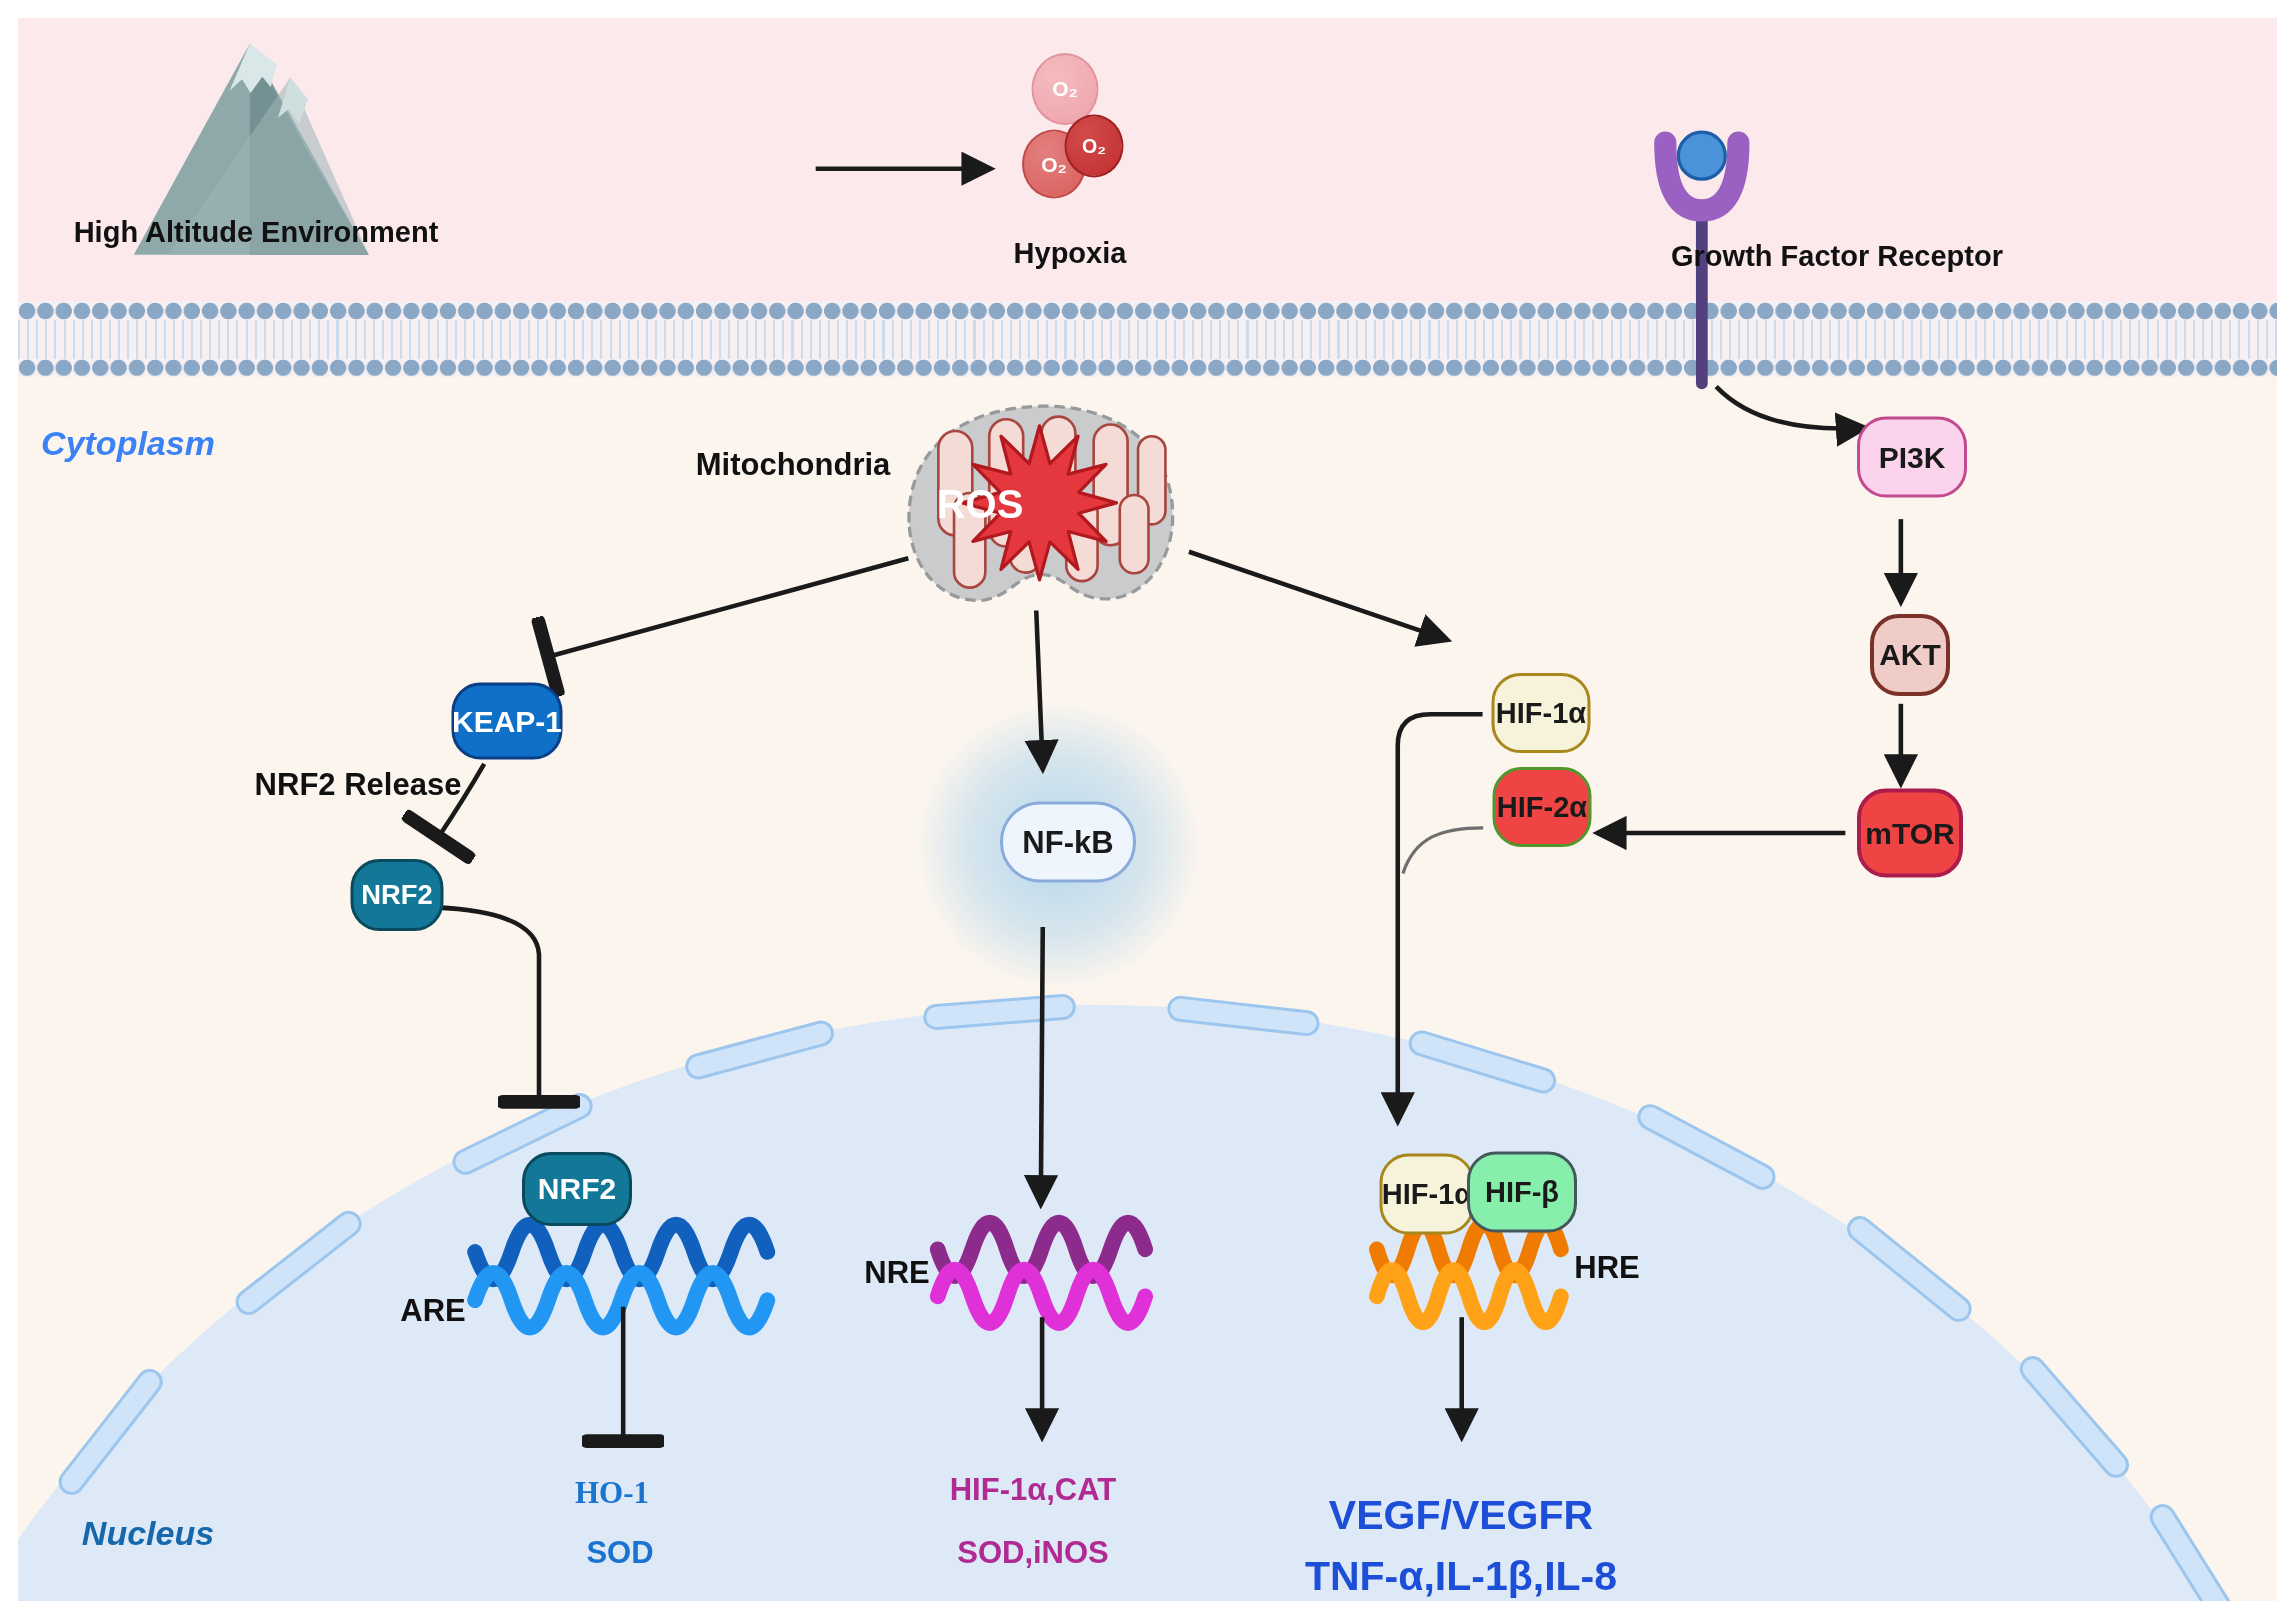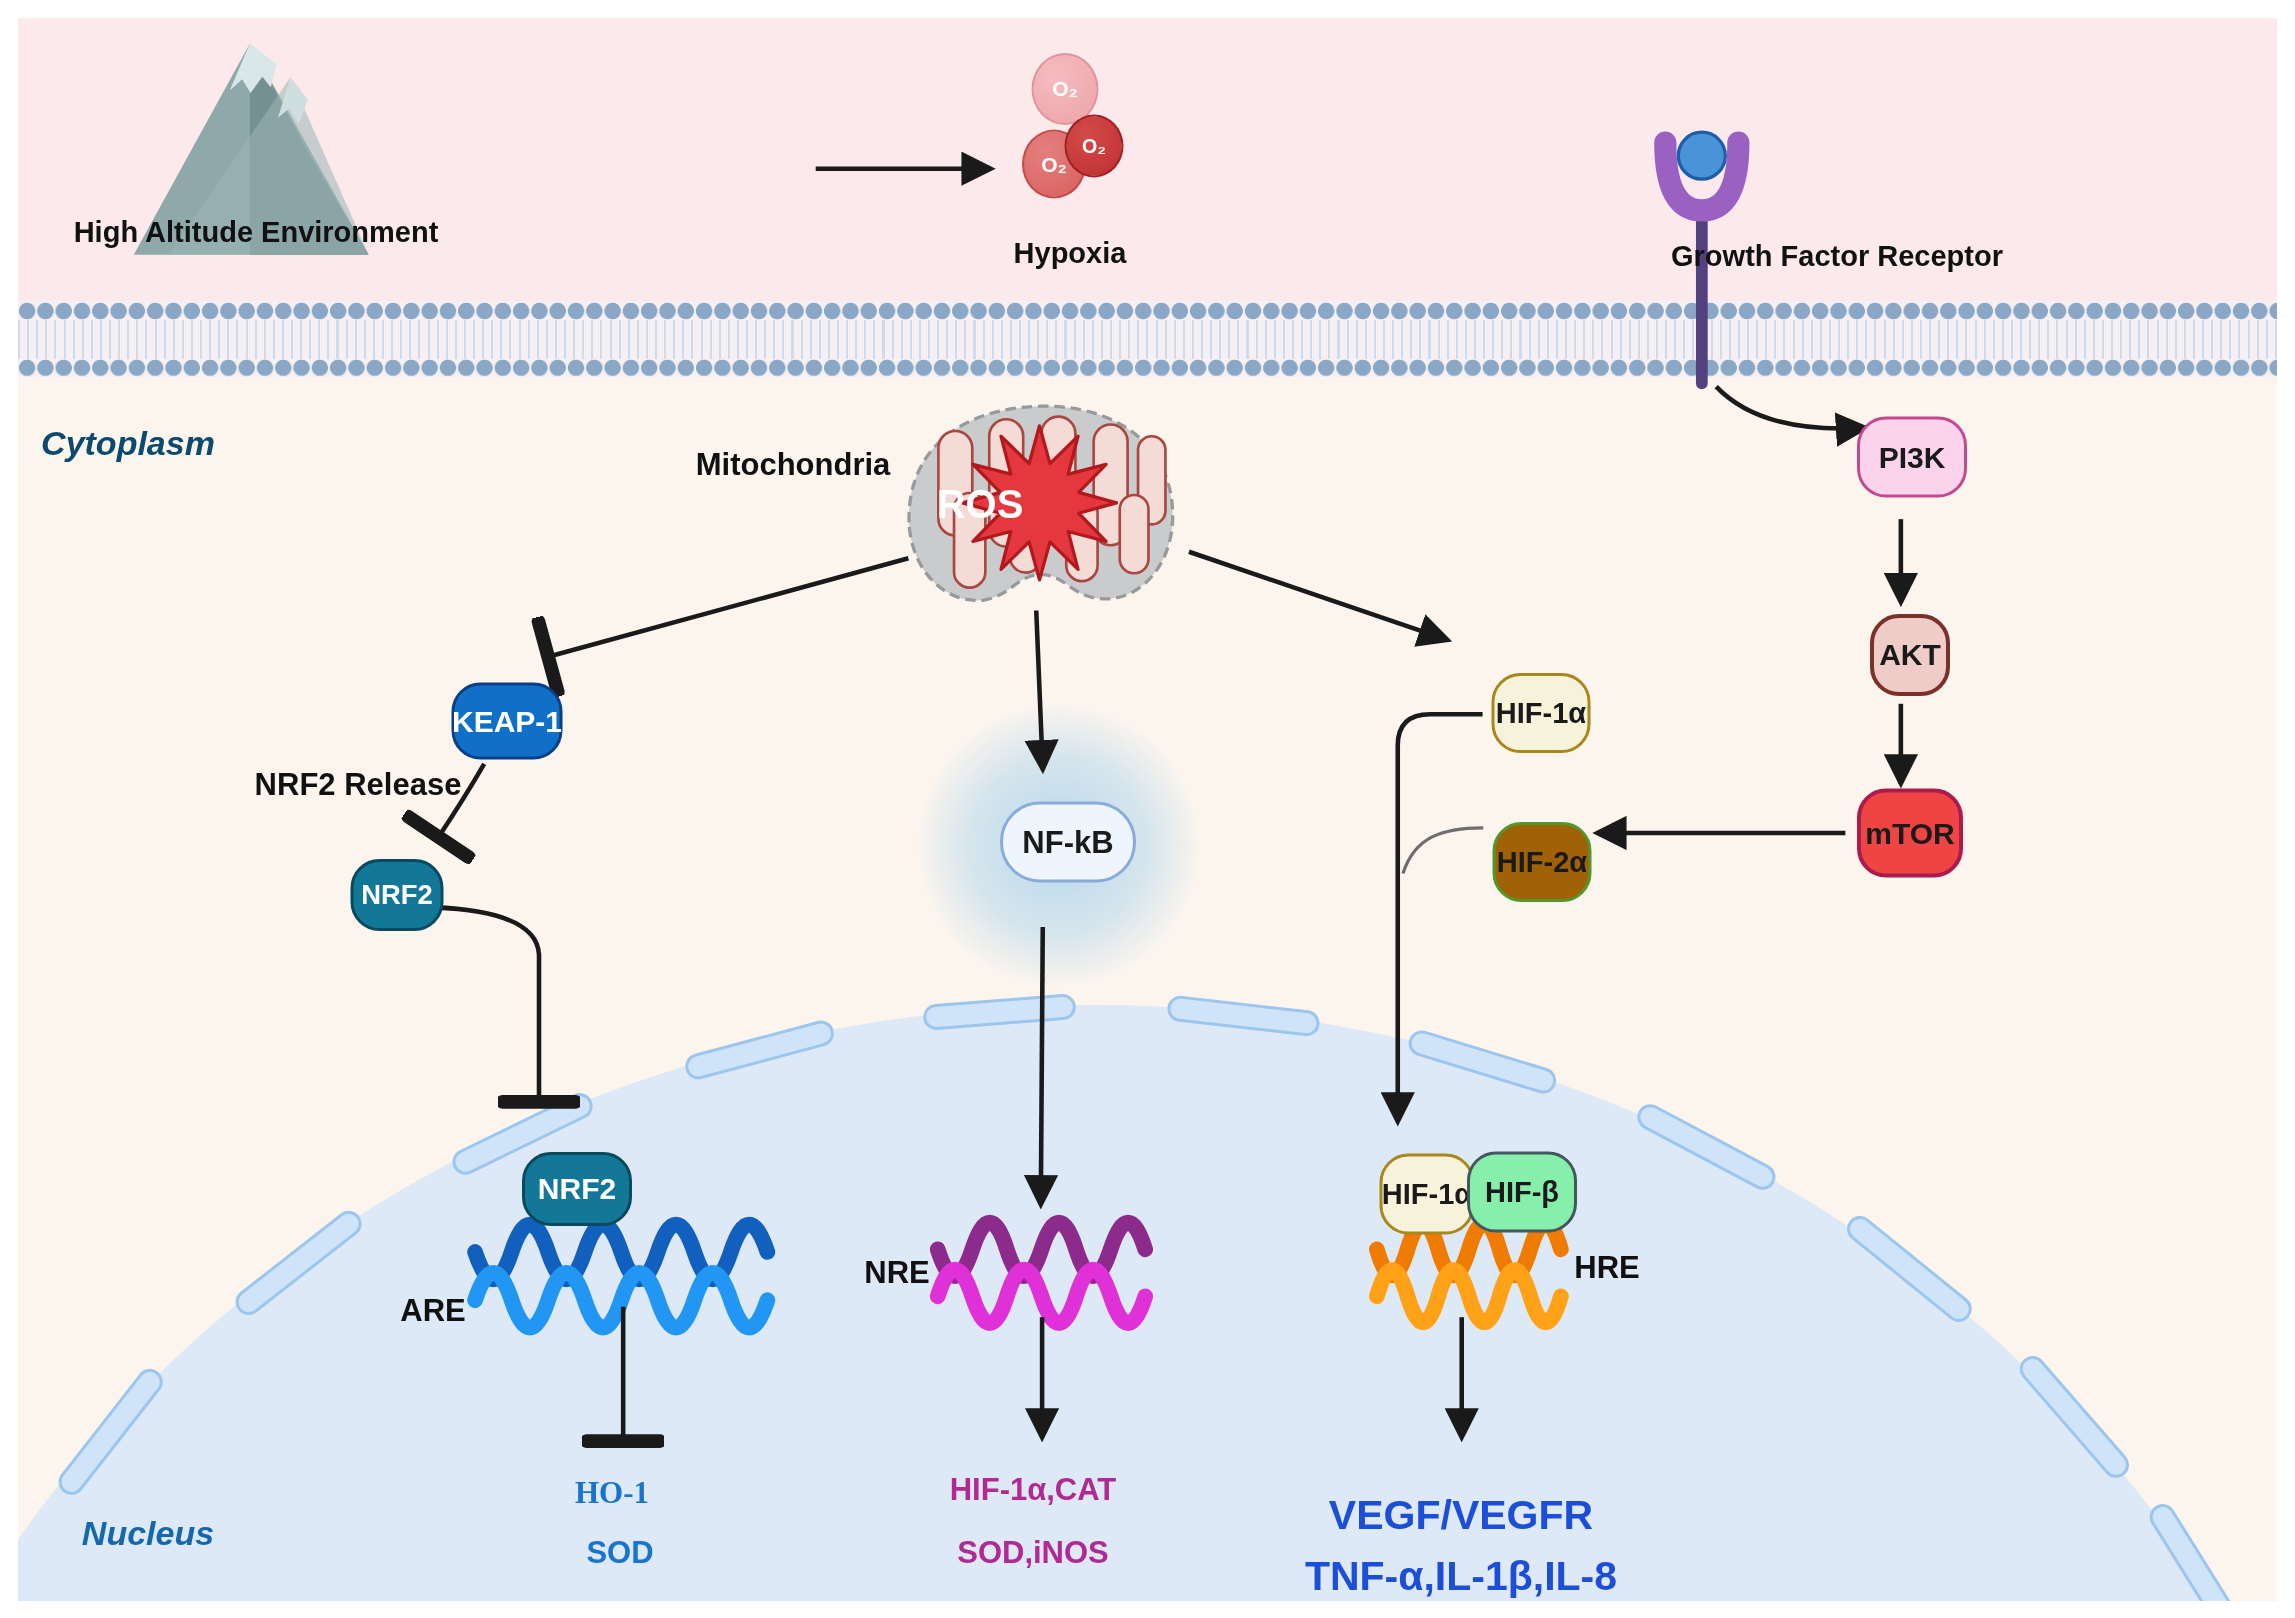--- a/index.html
+++ b/index.html
@@ -25,36 +25,36 @@
         background:radial-gradient(circle,rgba(169,210,236,0.85) 0%,rgba(169,210,236,0.45) 45%,rgba(169,210,236,0) 72%);}
   .lbl{position:absolute;transform:translate(-50%,-50%);font-weight:bold;white-space:nowrap;color:#111;}
   
   .pill{position:absolute;transform:translate(-50%,-50%);display:flex;align-items:center;justify-content:center;
         font-weight:bold;border-radius:29px;white-space:nowrap;box-sizing:border-box;color:#1a1a1a;margin-left:9px;}
   .keap1 {left:498px; top:721px;width:111px;height:77px;background:#1070c8;border:3.3px solid #0a3e85;color:#fff;font-size:30px;}
   .nrf2c {left:388px; top:895px;width:93px;height:72px;background:#137798;border:3.3px solid #0a4a5e;color:#fff;font-size:27.4px;}
   .nrf2n {left:568px; top:1189px;width:110px;height:74px;background:#137798;border:3.3px solid #0a4a5e;color:#fff;font-size:30px;}
   .nfkb  {left:1059px;top:842px;width:136px;height:81px;background:#eef5fd;border:3.9px solid #88abdb;font-size:31px;border-radius:40px;}
   .hif1ac{left:1532px;top:713px;width:99px;height:80px;background:#f6f3da;border:3.9px solid #a8871d;font-size:29px;}
-  .hif2a {left:1533px;top:862px;width:99px;height:80px;background:#a16207;border:3.9px solid #53972c;font-size:29px;}
+  .hif2a {left:1533px;top:807px;width:99px;height:80px;background:#ef4444;border:3.9px solid #53972c;font-size:29px;}
   .pi3k  {left:1903px;top:457px; width:110px;height:81px;background:#fbd3ed;border:3.9px solid #c24a8e;font-size:30px;}
   .akt   {left:1901px;top:655px;width:80px;height:82px;background:#efccc7;border:4.6px solid #7a3129;font-size:30px;}
   .mtor  {left:1901px;top:833px;width:106px;height:89px;background:#ef4444;border:4.6px solid #ab1c4d;font-size:30px;}
   .hif1an{left:1418px;top:1194px;width:95px;height:81px;background:#f6f3da;border:3.9px solid #a8871d;font-size:29px;}
   .hifb  {left:1513px;top:1192px;width:110px;height:81px;background:#86efac;border:3.9px solid #44575c;font-size:29px;}
   
   .o2{position:absolute;transform:translate(-50%,-50%);border-radius:50%;display:flex;align-items:center;justify-content:center;
       color:#fff;font-weight:bold;font-size:18.3px;}
   .o2a{left:1065px;top:89px;width:63px;height:68px;background:radial-gradient(circle at 35% 30%,#f4bcc0,#eda3a9);border:2px solid #e2949c;font-size:21px;}
   .o2b{left:1054px;top:164px;width:60px;height:65px;background:radial-gradient(circle at 35% 30%,#e37f7e,#d95f5d);border:2px solid #c24b49;font-size:21px;}
   .o2c{left:1094px;top:146px;width:55px;height:59px;background:radial-gradient(circle at 35% 30%,#d24a4b,#c02f31);border:2px solid #9e2123;font-size:19.6px;}
   
   .biglbl{font-size:29px;}
   .seclbl{font-size:31px;}
-  .cytolbl{color:#0c4a6e;font-style:italic;font-size:34px;}
+  .cytolbl{color:#3b82f6;font-style:italic;font-size:34px;}
   .nuclbl{color:#1668ad;font-style:italic;font-size:34px;}
   .out-are{color:#1a73cf;font-size:31px;}
   .out-nre{color:#b02a92;font-size:31px;}
   .out-hre{color:#1d4ed8;font-size:41px;margin-top:24px;}
   .roslbl{color:#ffffff;font-size:40px;}
   svg.overlay{position:absolute;left:0;top:0;pointer-events:none;}
 </style>
 </head>
 <body>
 

